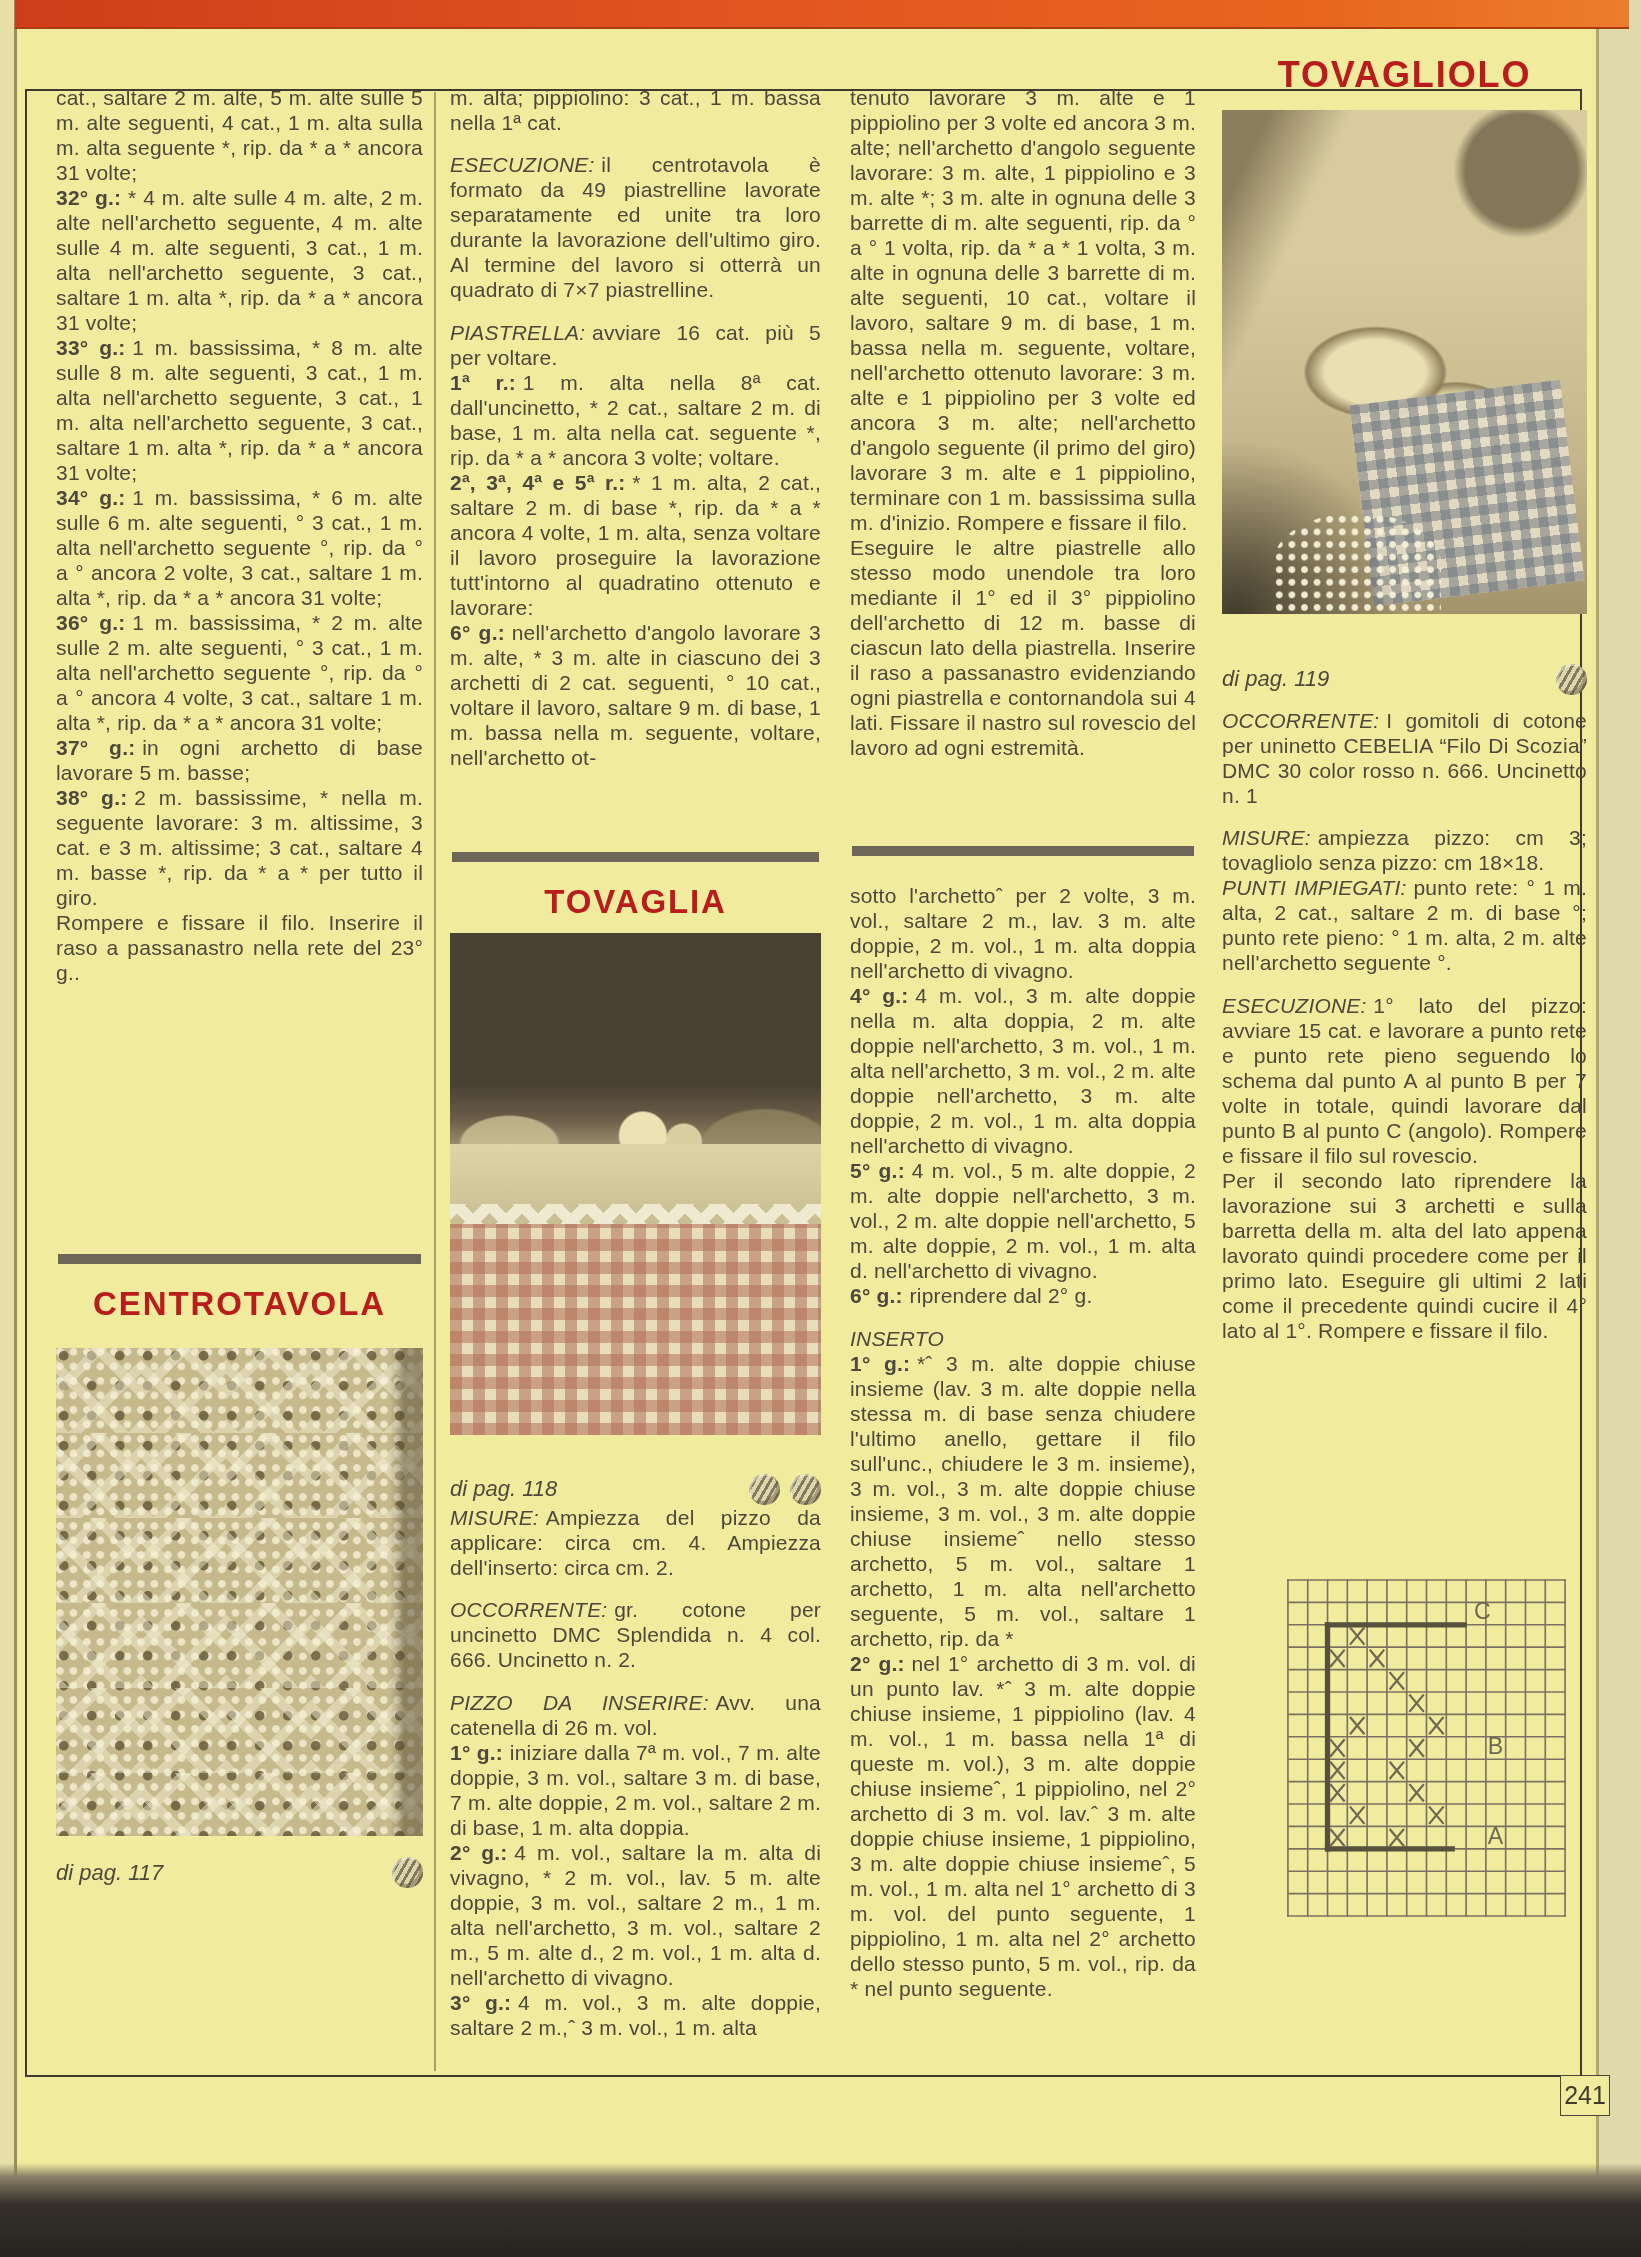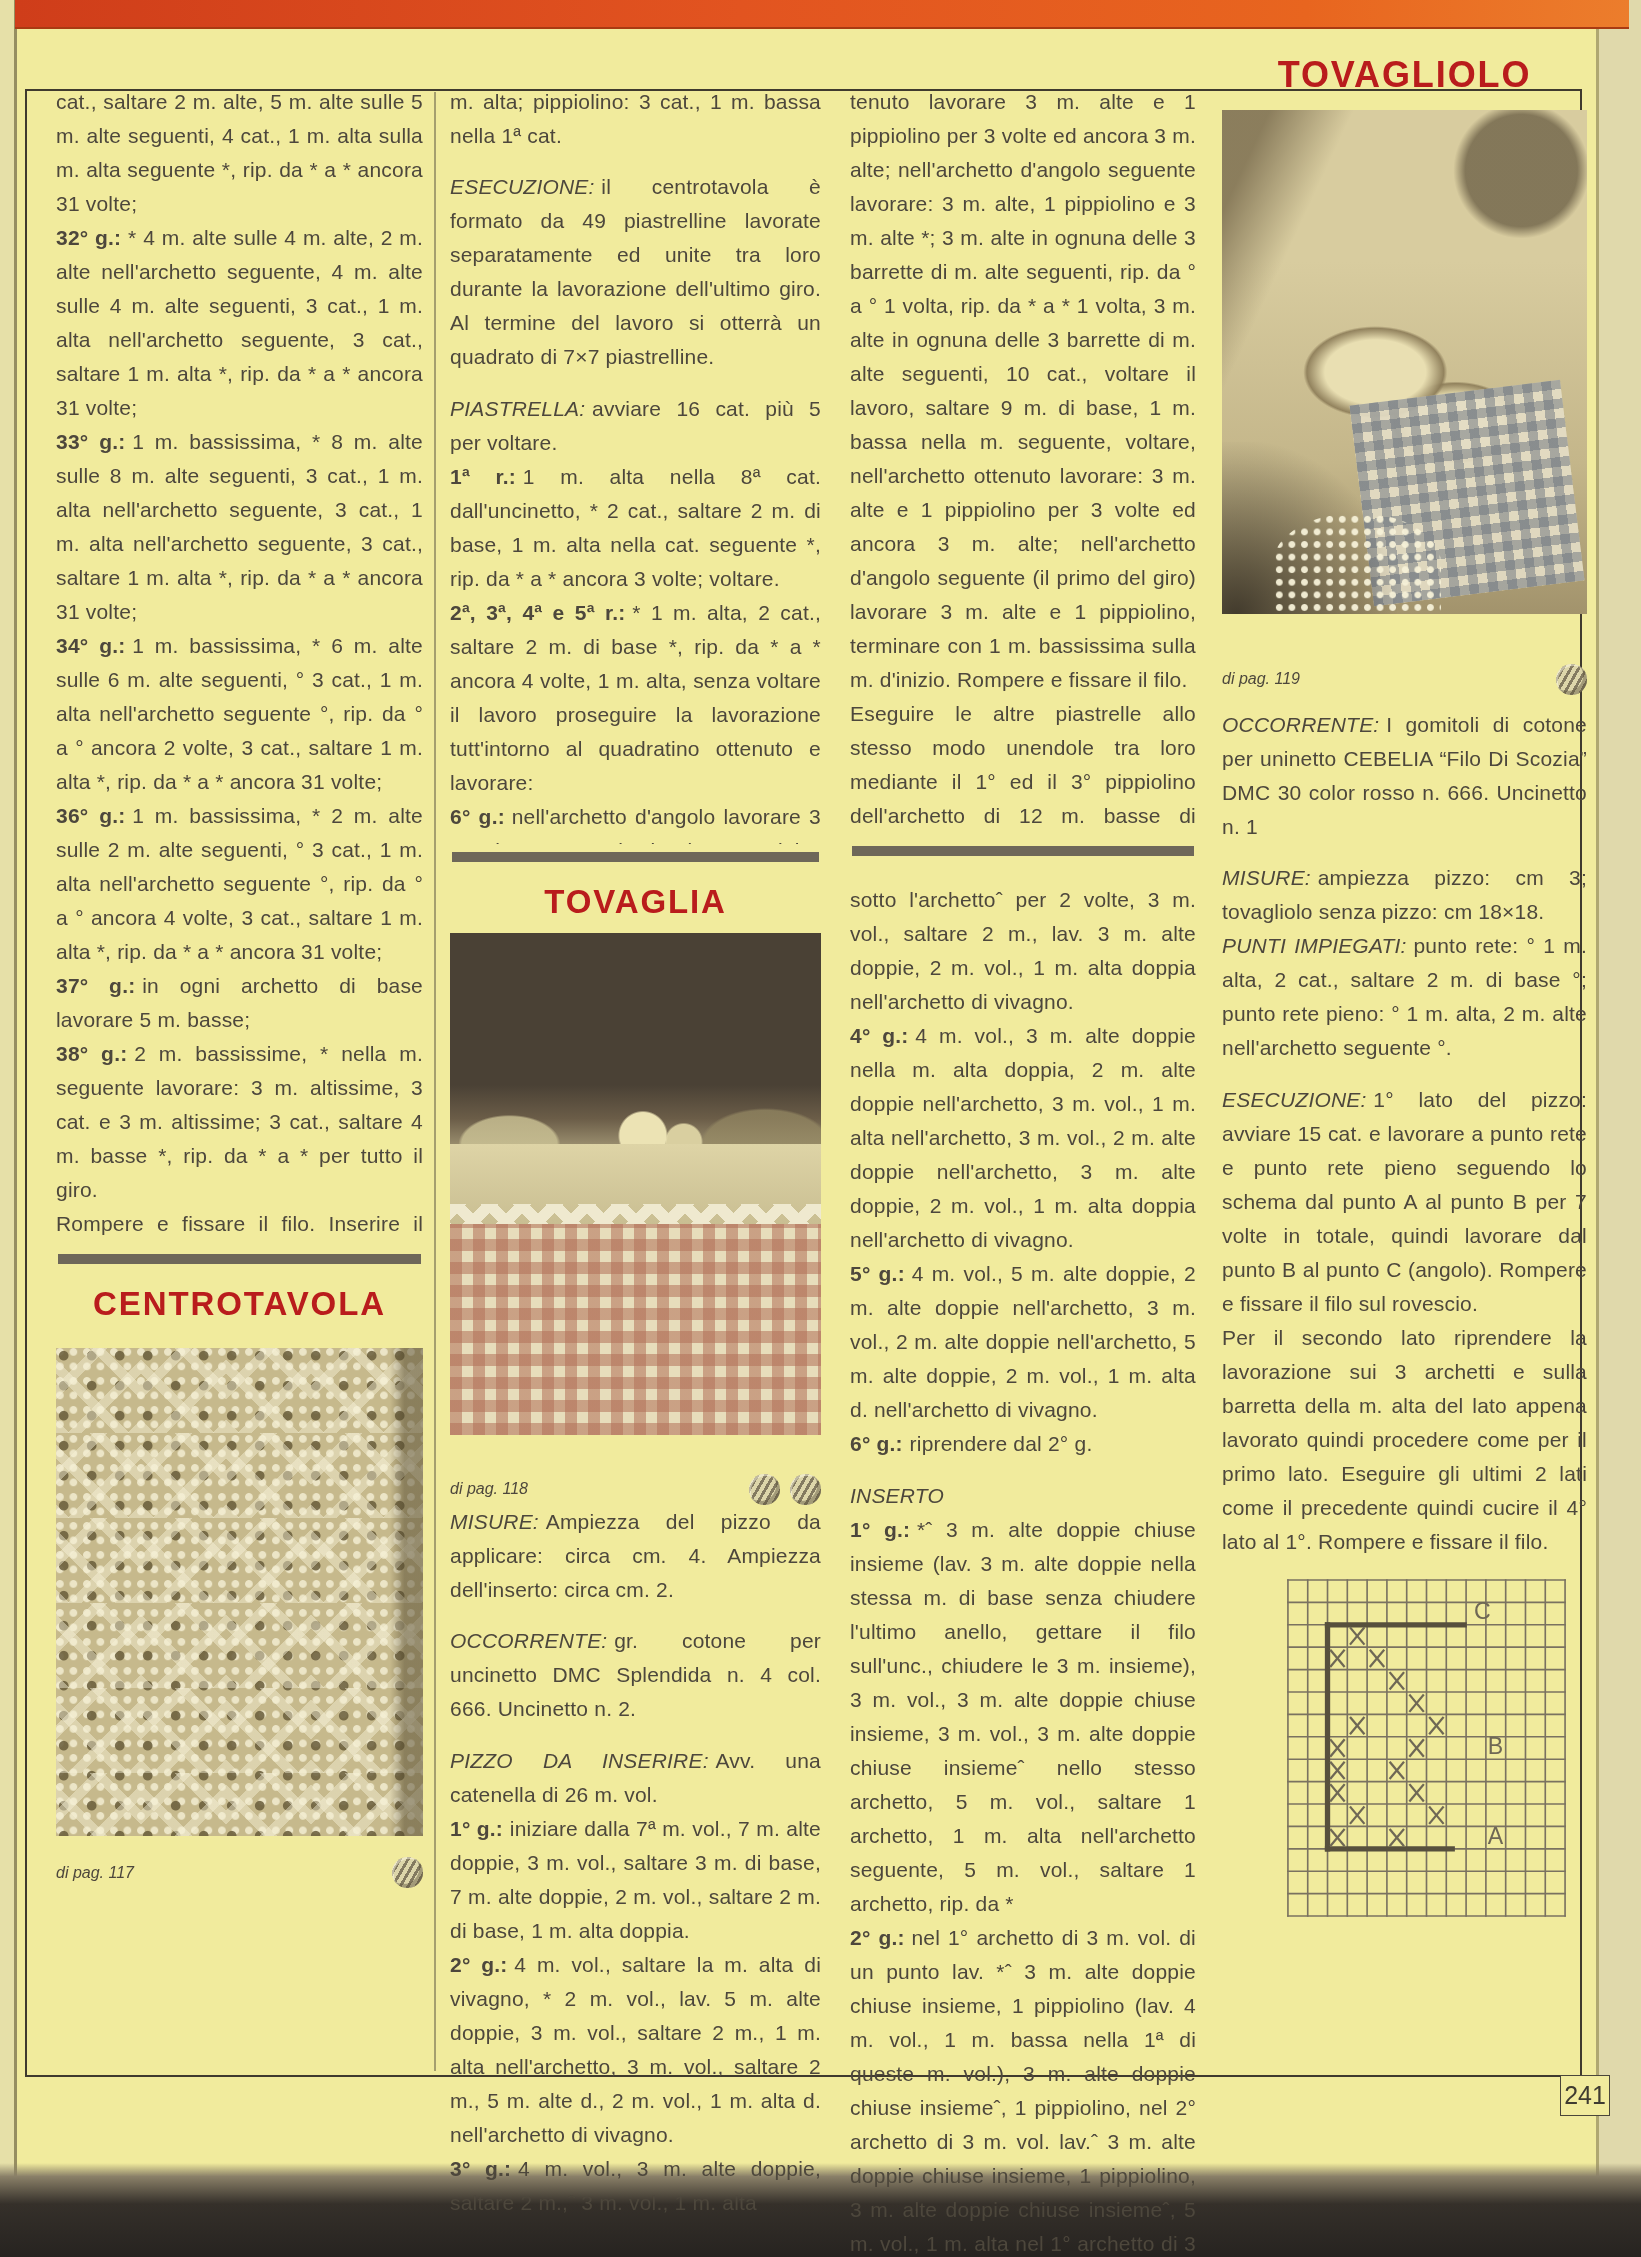--- a/index.html
+++ b/index.html
@@ -14,32 +14,32 @@
   .edge-right{position:absolute;right:0;top:0;width:42px;height:2257px;background:#e0d9ab;}
   .edge-right-line{position:absolute;right:42px;top:29px;width:2.9px;height:2228px;background:rgba(110,100,70,.5);}
   .edge-bottom{position:absolute;left:0;top:2163px;width:100%;height:95px;
                background:linear-gradient(180deg,rgba(138,128,104,0),#8a8068 13.5px,#35302a 41px,#262320);}
   
   .frame{position:absolute;left:25px;top:89px;width:1553px;height:1984px;border:2.9px solid #403a2e;}
   .colrule{position:absolute;left:434px;top:92px;width:1.9px;height:1979px;background:rgba(90,84,64,.5);}
 
   .col{position:absolute;}
   .flow{overflow:hidden;}
-  .para{margin:0;font-size:21px;line-height:34px;text-align:justify;letter-spacing:0.2px;}
+  .para{margin:0;font-size:21px;line-height:25px;text-align:justify;letter-spacing:0.2px;}
   .para .lead{margin-right:6.8px;white-space:nowrap;}
   .g .lead{font-weight:bold;}
   .it .lead{font-style:italic;}
   .sub{font-style:italic;text-align:left;}
   .gap{margin-top:17.4px;}
   .bar{height:10.6px;background:#6e6759;margin:7.7px 1.9px 0 1.9px;}
   h2.sect{margin:21px 0 0 0;font-size:33px;font-weight:bold;letter-spacing:1.9px;
           text-align:center;color:#b91c1c;}
   h2.big{font-size:36px;margin-top:0;}
   .pagrow{display:flex;justify-content:space-between;align-items:center;margin-top:21px;}
-  .pag{font-style:italic;font-size:16px;}
+  .pag{font-style:italic;font-size:22px;}
   .yarns{display:flex;gap:9.7px;}
   .yarn{width:31px;height:31px;border-radius:50%;
         background:repeating-linear-gradient(120deg,#837a60 0 2.9px,#ddd6aa 2.9px 6.8px);
         box-shadow:inset -3.9px -3.9px 0 rgba(90,82,60,.45), inset 1.9px 1.9px 0 rgba(255,252,230,.5);}
   
   .photo{position:relative;overflow:hidden;}
   .photo-lace{margin-top:25px;height:488px;background-color:#c6b98c;
     background-image:
       linear-gradient(90deg,rgba(0,0,0,0) 0 91%,rgba(80,70,45,.5) 95%),
       repeating-linear-gradient(45deg,rgba(246,241,215,.45) 0 9.7px,rgba(0,0,0,0) 9.7px 42px),

